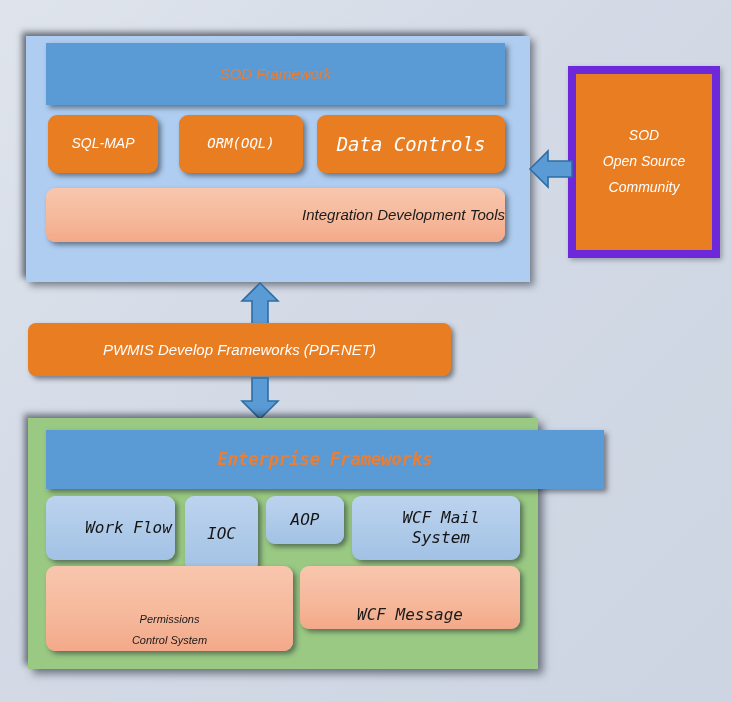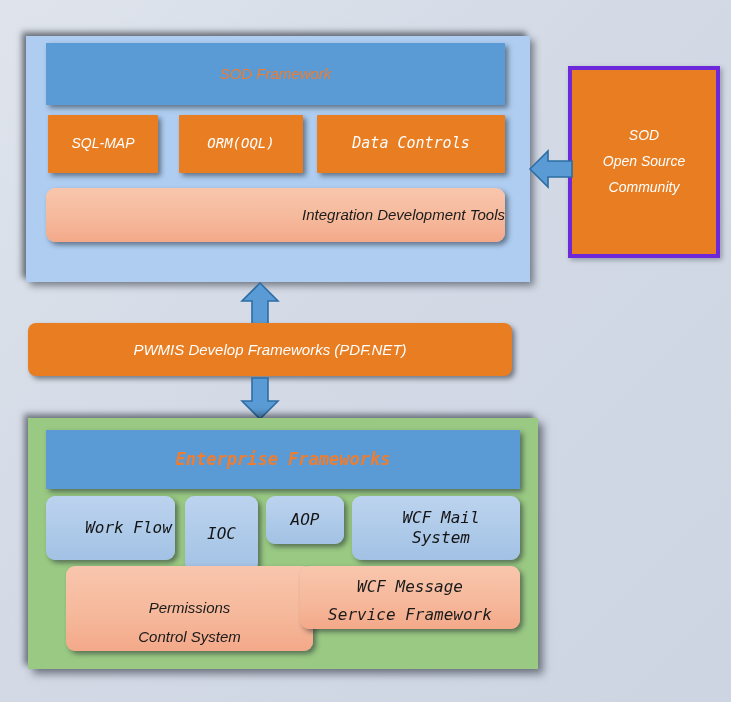--- a/index.html
+++ b/index.html
@@ -49,21 +49,21 @@
   .sh { box-shadow: 3px 3px 5px rgba(25,30,40,0.50); }
 
   .blue-header {
     background: #5b9bd5;
     color: #ed7d31;
   }
 
   .orange {
     background: #e87d22;
     color: #ffffff;
-    border-radius: 1px;
+    border-radius: 9px;
   }
 
   .orange-flat {
     background: #e87d22;
     color: #ffffff;
     border-radius: 8px;
   }
 
   .peach {
     background: linear-gradient(180deg, #f8c6ad 0%, #f6b99c 55%, #f3a989 100%);
@@ -76,21 +76,21 @@
     background: linear-gradient(180deg, #bcd3ee 0%, #aecae9 55%, #a2c1e4 100%);
     color: #141414;
     border-radius: 9px;
   }
 
   .mono { font-family: "DejaVu Sans Mono", "Liberation Mono", monospace; }
   .sans { font-family: "Liberation Sans", sans-serif; }
 
   .community {
     background: #e87d22;
-    border: 4px solid #6d28d9;
+    border: 8px solid #6d28d9;
     color: #ffffff;
     display: flex;
     flex-direction: column;
     align-items: center;
     justify-content: center;
     line-height: 1.85;
     box-shadow: 2px 2px 5px rgba(30,35,45,0.35);
   }
 
   .arrow { display: block; }
@@ -109,21 +109,21 @@
     </div>
 
     <div class="abs box orange sh sans" style="left:22px; top:79px; width:110px; height:58px; font-size:14px;">
       <span>SQL-MAP</span>
     </div>
 
     <div class="abs box orange sh mono" style="left:153px; top:79px; width:124px; height:58px; font-size:14px;">
       <span>ORM(OQL)</span>
     </div>
 
-    <div class="abs box orange sh mono" style="left:291px; top:79px; width:188px; height:58px; font-size:15px;">
+    <div class="abs box orange sh mono" style="left:291px; top:79px; width:188px; height:58px; font-size:19px;">
       <span>Data Controls</span>
     </div>
 
     <div class="abs box peach sh sans" style="left:20px; top:152px; width:459px; height:54px; font-size:15px;">
       <span>Integration Development Tools</span>
     </div>
   </div>
 
   <div class="abs community" style="left:568px; top:54px; width:152px; height:192px; font-size:14px;">
     <span class="line2">SOD</span>
@@ -136,57 +136,56 @@
       <polygon points="2,25 20,7 20,17 44,17 44,33 20,33 20,43" fill="#5b9bd5" stroke="#2e6da4" stroke-width="1.6" stroke-linejoin="miter"></polygon>
     </svg>
   </div>
 
   <div class="abs" style="left:240px; top:270px; width:40px; height:44px;">
     <svg class="arrow" width="40" height="44" viewBox="0 0 40 44" aria-hidden="true">
       <polygon points="20,1 38,19 28,19 28,42 12,42 12,19 2,19" fill="#5b9bd5" stroke="#2e6da4" stroke-width="1.6" stroke-linejoin="miter"></polygon>
     </svg>
   </div>
 
-  <div class="abs box orange-flat sh sans" style="left:28px; top:311px; width:484px; height:53px; font-size:15px;">
+  <div class="abs box orange-flat sh sans" style="left:28px; top:311px; width:423px; height:53px; font-size:15px;">
     <span>PWMIS Develop Frameworks (PDF.NET)</span>
   </div>
 
   <div class="abs" style="left:240px; top:364px; width:40px; height:44px;">
     <svg class="arrow" width="40" height="44" viewBox="0 0 40 44" aria-hidden="true">
       <polygon points="20,43 38,25 28,25 28,2 12,2 12,25 2,25" fill="#5b9bd5" stroke="#2e6da4" stroke-width="1.6" stroke-linejoin="miter"></polygon>
     </svg>
   </div>
 
   <div class="abs container-green" style="left:28px; top:406px; width:510px; height:251px;">
 
-    <div class="abs box blue-header sh mono" style="left:18px; top:12px; width:474px; height:59px; font-size:17px; font-weight:bold;">
+    <div class="abs box blue-header sh mono" style="left:18px; top:12px; width:558px; height:59px; font-size:17px; font-weight:bold;">
       <span>Enterprise Frameworks</span>
     </div>
 
     <div class="abs box lightblue sh mono" style="left:18px; top:78px; width:129px; height:64px; font-size:16px;padding-left:36px;">
       <span>Work Flow</span>
     </div>
 
     <div class="abs box lightblue sh mono" style="left:157px; top:78px; width:73px; height:76px; font-size:16px;">
       <span>IOC</span>
     </div>
 
     <div class="abs box lightblue sh mono" style="left:238px; top:78px; width:78px; height:48px; font-size:16px;">
       <span>AOP</span>
     </div>
 
     <div class="abs box lightblue sh mono" style="left:324px; top:78px; width:168px; height:64px; font-size:16px; flex-direction:column;padding-left:10px;">
       <span class="line2">WCF Mail</span>
       <span class="line2">System</span>
     </div>
 
-    <div class="abs box peach sh sans" style="left:18px; top:148px; width:247px; height:85px; font-size:15px; flex-direction:column; line-height:1.9;margin-left:20px;">
+    <div class="abs box peach sh sans" style="left:18px; top:148px; width:247px; height:85px; font-size:11px; flex-direction:column; line-height:1.9;">
       <span class="line2">Permissions</span>
       <span class="line2">Control System</span>
     </div>
 
     <div class="abs box peach sh mono" style="left:272px; top:148px; width:220px; height:63px; font-size:16px; flex-direction:column; line-height:1.75;">
       <span class="line2">WCF Message</span>
-      <span class="line2">Service Framework</span>
     </div>
   </div>
 
 </div>
 
 </body></html>

